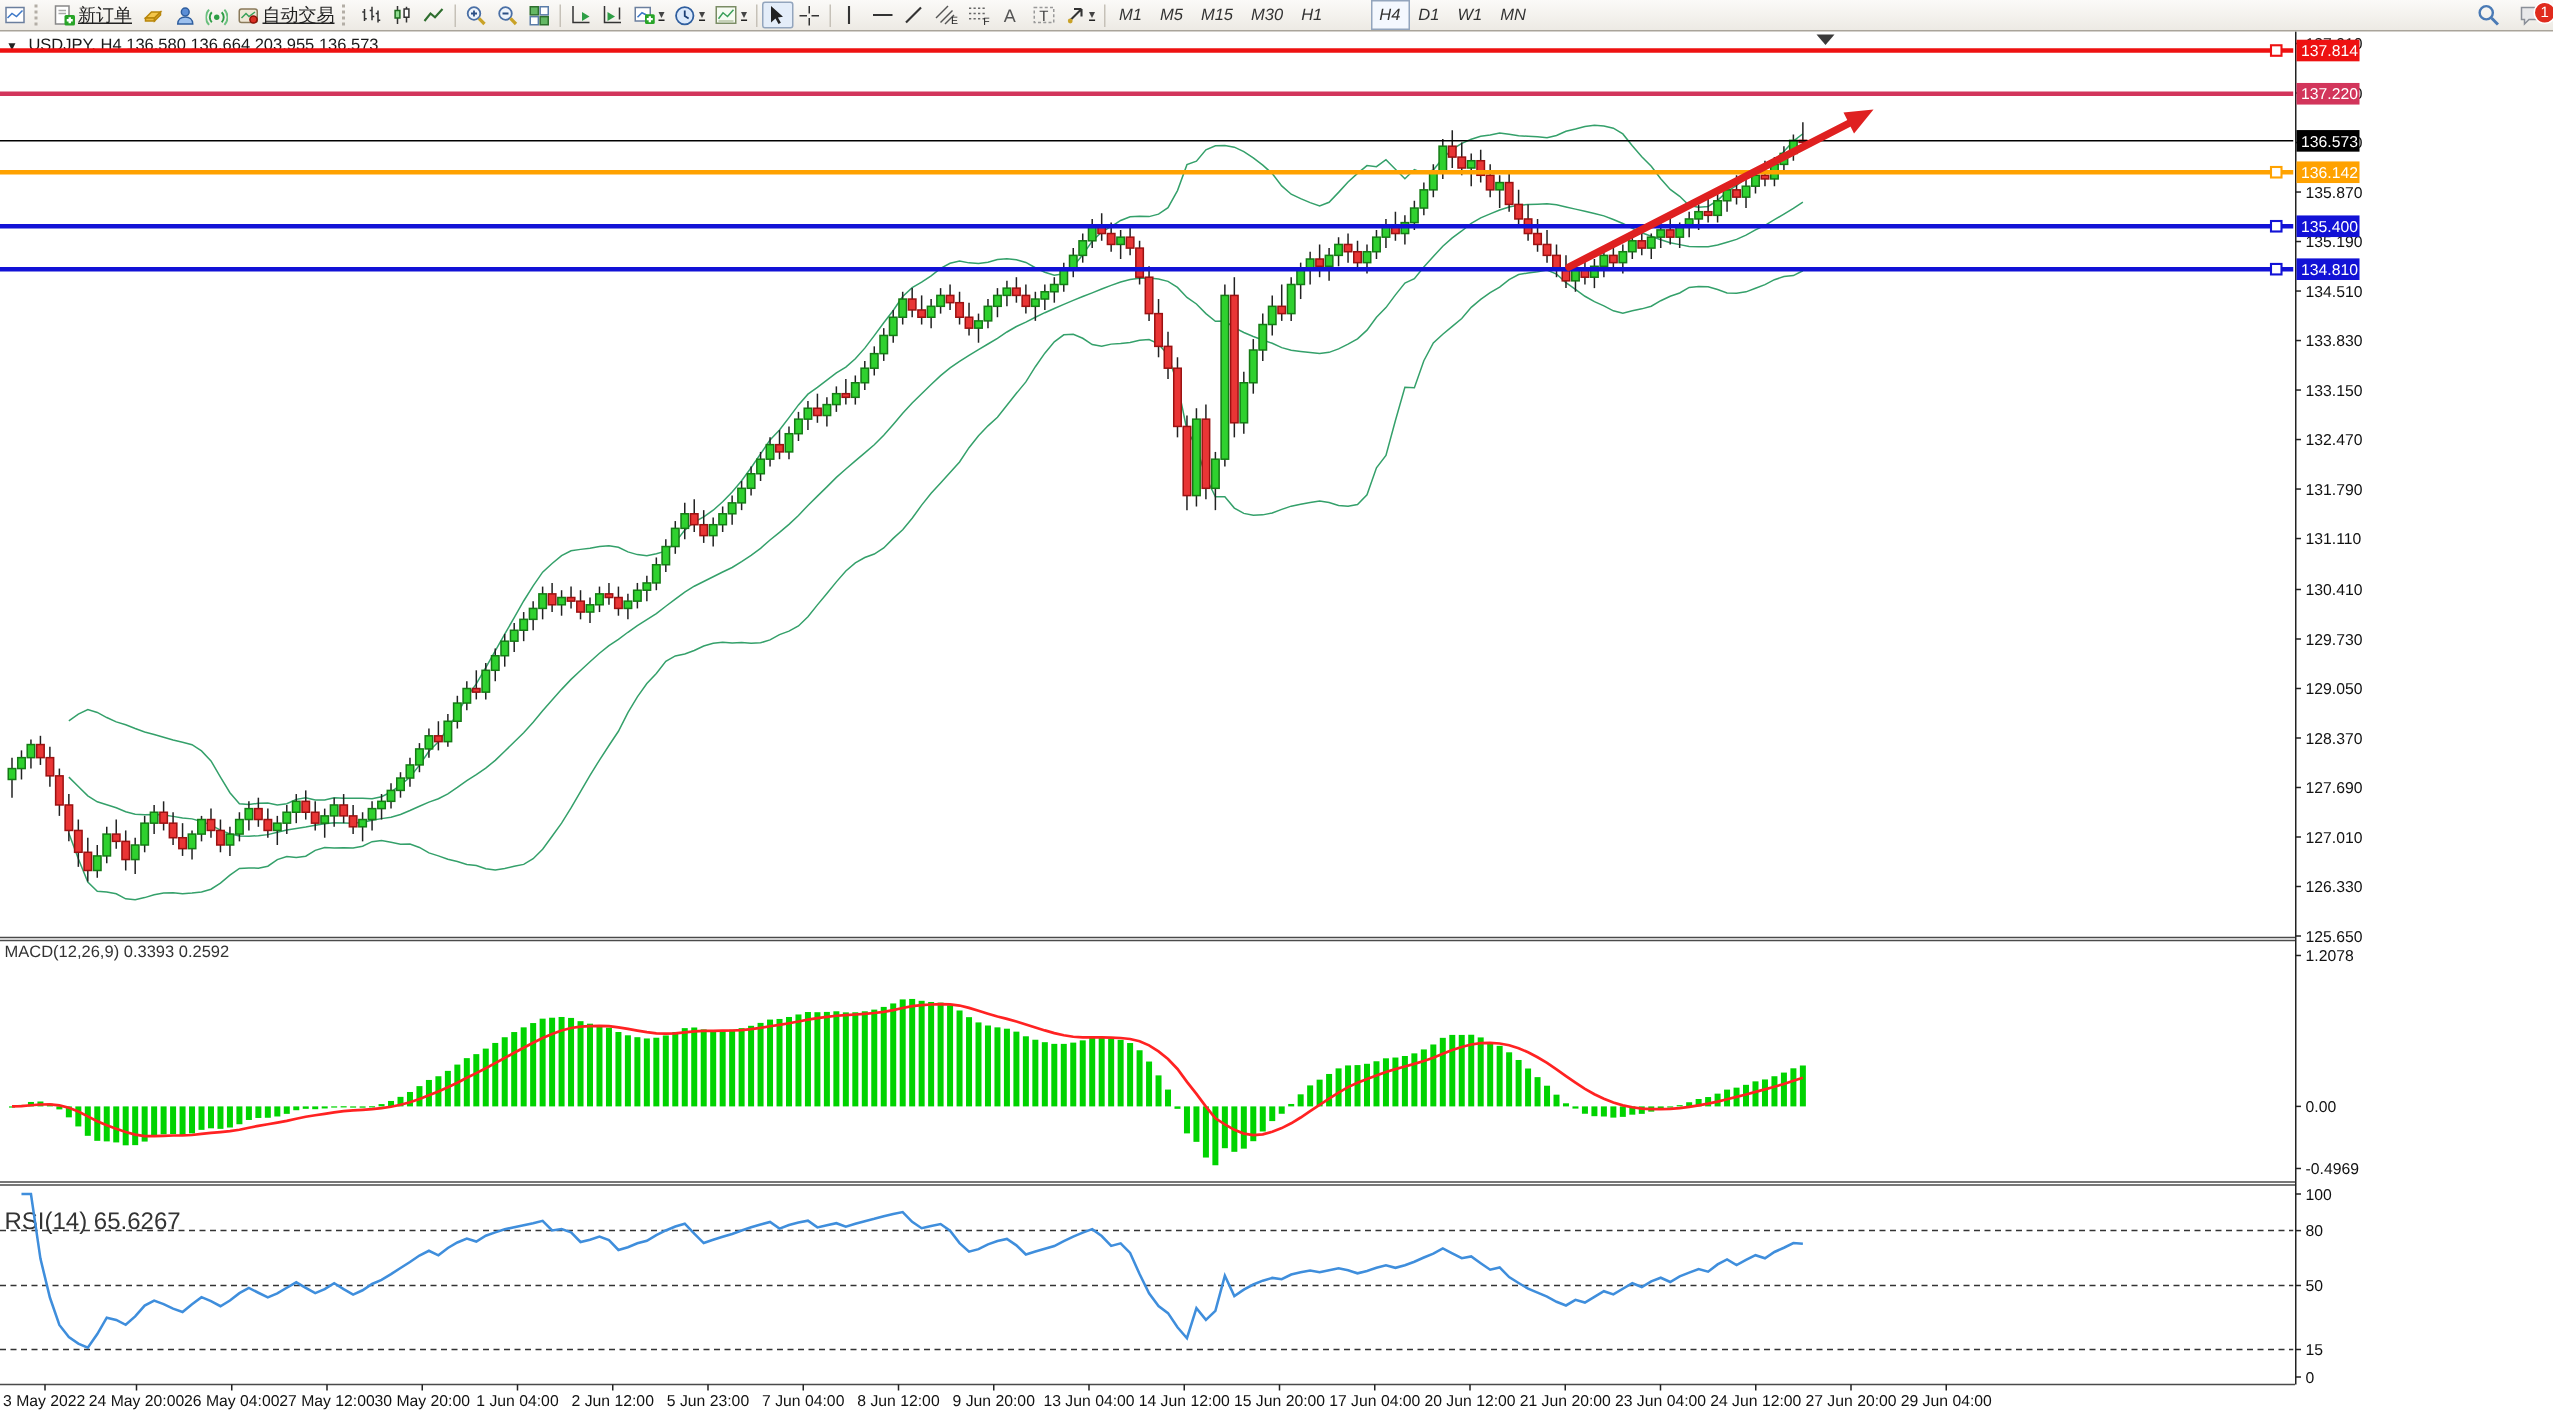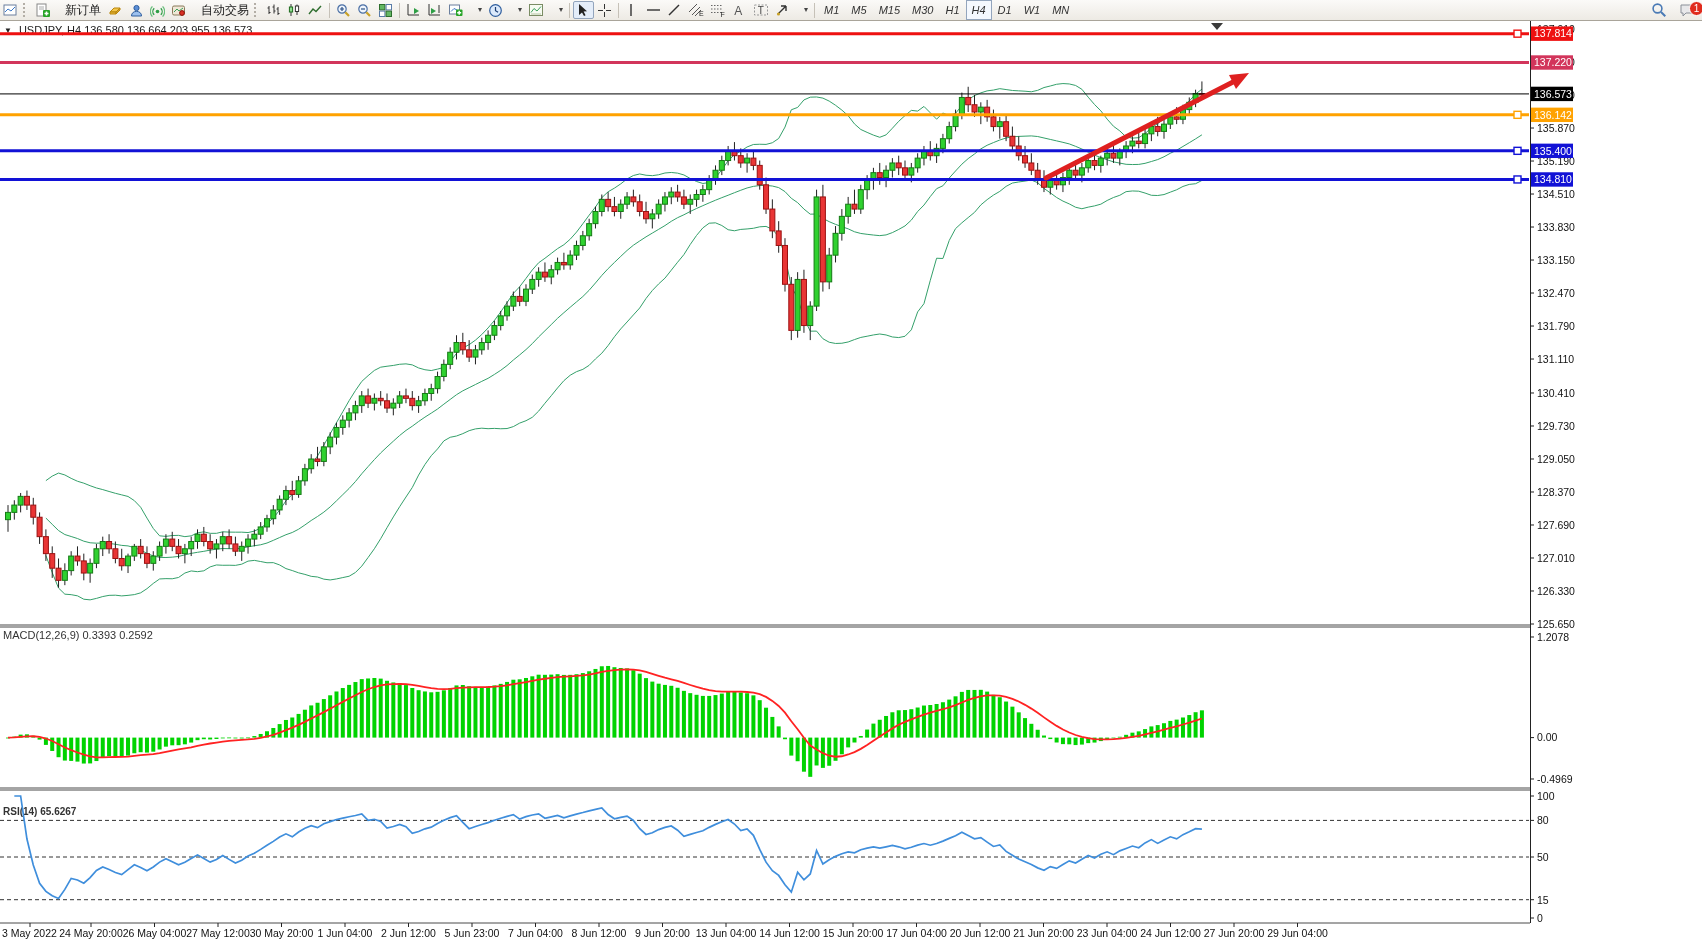--- a/index.html
+++ b/index.html
@@ -5,37 +5,37 @@
   html,body{margin:0;padding:0;background:#fff;width:1702px;height:943px;overflow:hidden;
     font-family:"Liberation Sans","DejaVu Sans",sans-serif;}
   #stage{position:relative;width:1702px;height:943px;background:#fff;}
   
   #toolbar{position:absolute;top:0;left:0;width:1702px;height:20px;z-index:3;
     background:linear-gradient(#fbfaf8,#edeae4);border-bottom:1px solid #a9a49a;
     display:flex;align-items:center;font-size:12px;color:#222;}
   .grip{width:5px;height:14px;margin:0 2px;border-left:2px dotted #b3aea6;}
   .sep{width:1px;height:15px;background:#c6c1b8;margin:0 3px;}
   .tbtn{height:18px;min-width:21px;padding:0 2px;display:flex;align-items:center;justify-content:flex-start;
-    gap:15px;border:1px solid transparent;border-radius:2px;box-sizing:border-box;}
+    gap:2px;border:1px solid transparent;border-radius:2px;box-sizing:border-box;text-decoration:underline;}
   .tbtn.pressed{border:1px solid #93a5bd;background:#e4edf9;}
   .tbtn svg{display:block;}
   .tf{font-size:11px;color:#333;padding:0 5px;height:18px;display:flex;align-items:center;
      border:1px solid transparent;font-style:italic;}
-  .tf.pressed{border:1px solid #93a5bd;background:#f4f8fe;}
+  .tf.pressed{border:1px solid #93a5bd;background:#f4f8fe;margin-left:26px;}
   .caret{font-size:8px;color:#444;line-height:1;}
   #tb-right{position:absolute;right:4px;top:0;height:20px;display:flex;align-items:center;gap:6px;}
   .badge{position:absolute;top:-1px;right:-7px;background:#e02b1d;color:#fff;border-radius:8px;
     font-size:10px;min-width:13px;height:13px;display:flex;align-items:center;justify-content:center;
     border:1px solid #fff;}
   
   .underlay{position:absolute;z-index:1;color:#1a1a1a;white-space:nowrap;}
   #chart-title{top:24px;left:4px;font-size:11px;display:flex;gap:7px;align-items:center;}
   #oneclick{font-size:8px;color:#222;}
   #macd-label{top:629px;left:3px;font-size:11px;color:#333;}
-  #rsi-label{top:806px;left:3px;font-size:10px;color:#333;font-weight:bold;}
+  #rsi-label{top:806px;left:3px;font-size:16px;color:#333;}
   #chart-svg{position:absolute;top:0;left:0;z-index:2;}
 </style>
 </head>
 <body>
 
 <div id="stage">
 
   <div id="chart-title" class="underlay">
     <span id="oneclick">▼</span>
     <span>USDJPY, H4  136.580 136.664 203.955 136.573</span>

